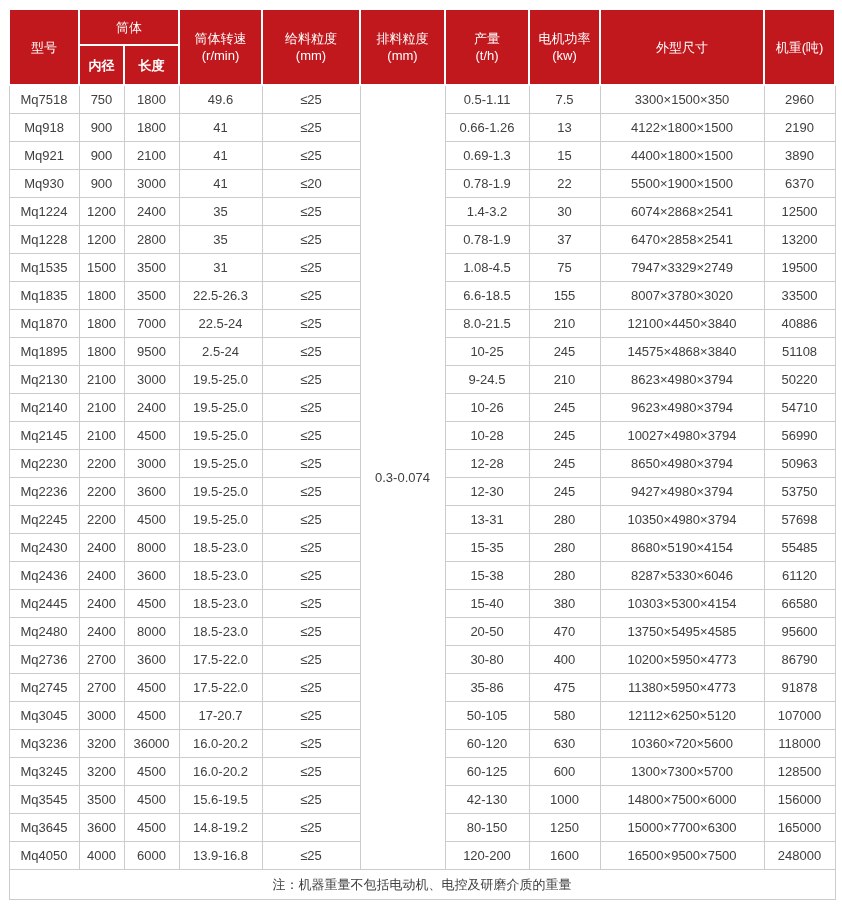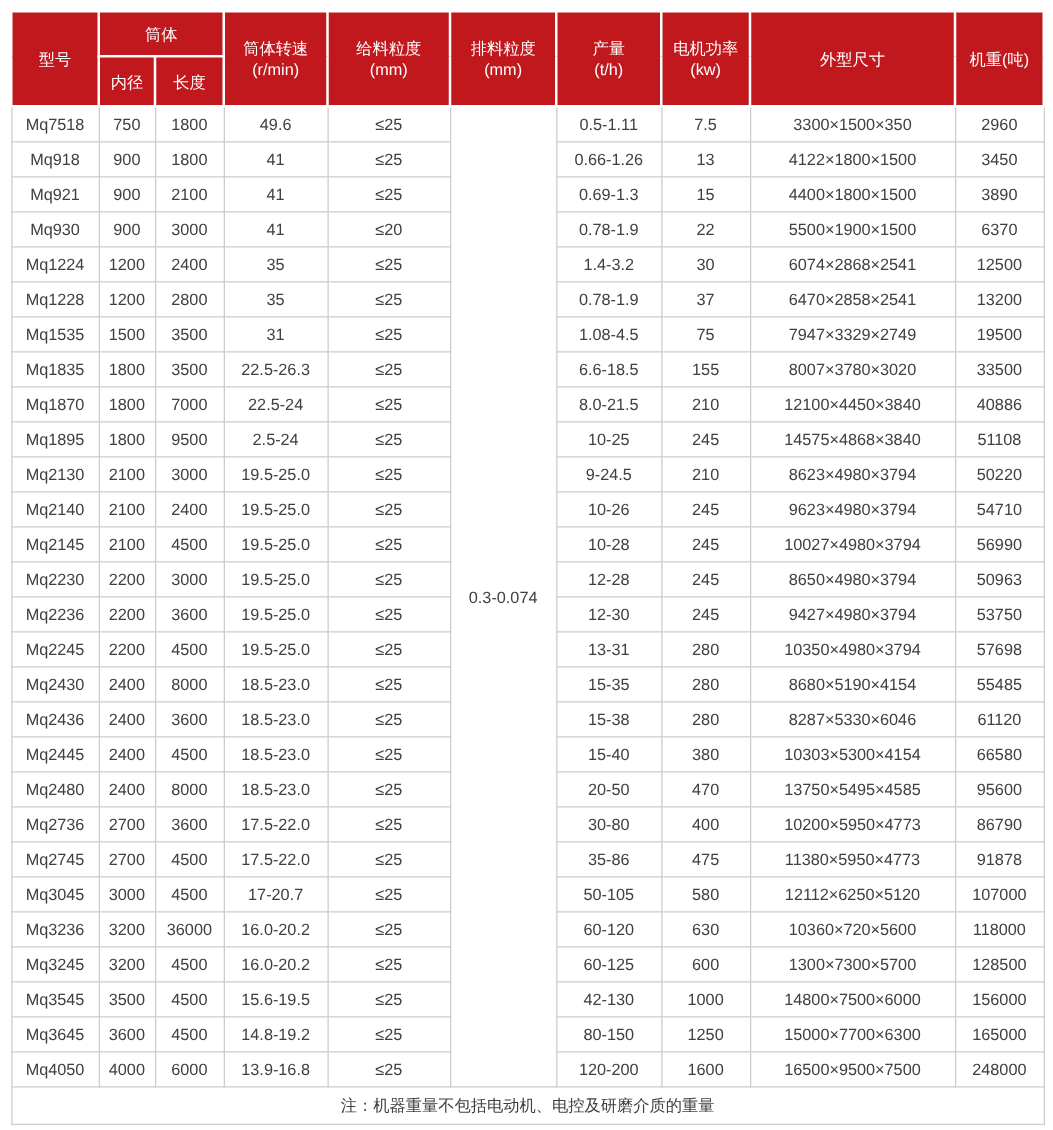--- a/index.html
+++ b/index.html
@@ -26,21 +26,21 @@
     border: 2px solid #ffffff;
     font-weight: normal;
     font-size: 13px;
     line-height: 17px;
     padding: 2px 1px;
     text-align: center;
     vertical-align: middle;
     white-space: nowrap;
   }
   thead tr.h1 th { height: 30px; }
-  thead tr.h2 th { height: 34px; }
+  thead tr.h2 th { height: 34px; font-weight: bold; }
   tbody td, tfoot td {
     border: 1px solid var(--grid-border, #cccccc);
     color: var(--cell-text, #404040);
     font-size: 13px;
     text-align: center;
     vertical-align: middle;
     height: 27px;
     padding: 0 2px;
     white-space: nowrap;
     background: #ffffff;
@@ -112,21 +112,21 @@
         </tr>
         <tr>
           <td>Mq918</td>
           <td>900</td>
           <td>1800</td>
           <td>41</td>
           <td>≤25</td>
           <td>0.66-1.26</td>
           <td>13</td>
           <td>4122×1800×1500</td>
-          <td>3450</td>
+          <td>2190</td>
         </tr>
         <tr>
           <td>Mq921</td>
           <td>900</td>
           <td>2100</td>
           <td>41</td>
           <td>≤25</td>
           <td>0.69-1.3</td>
           <td>15</td>
           <td>4400×1800×1500</td>

